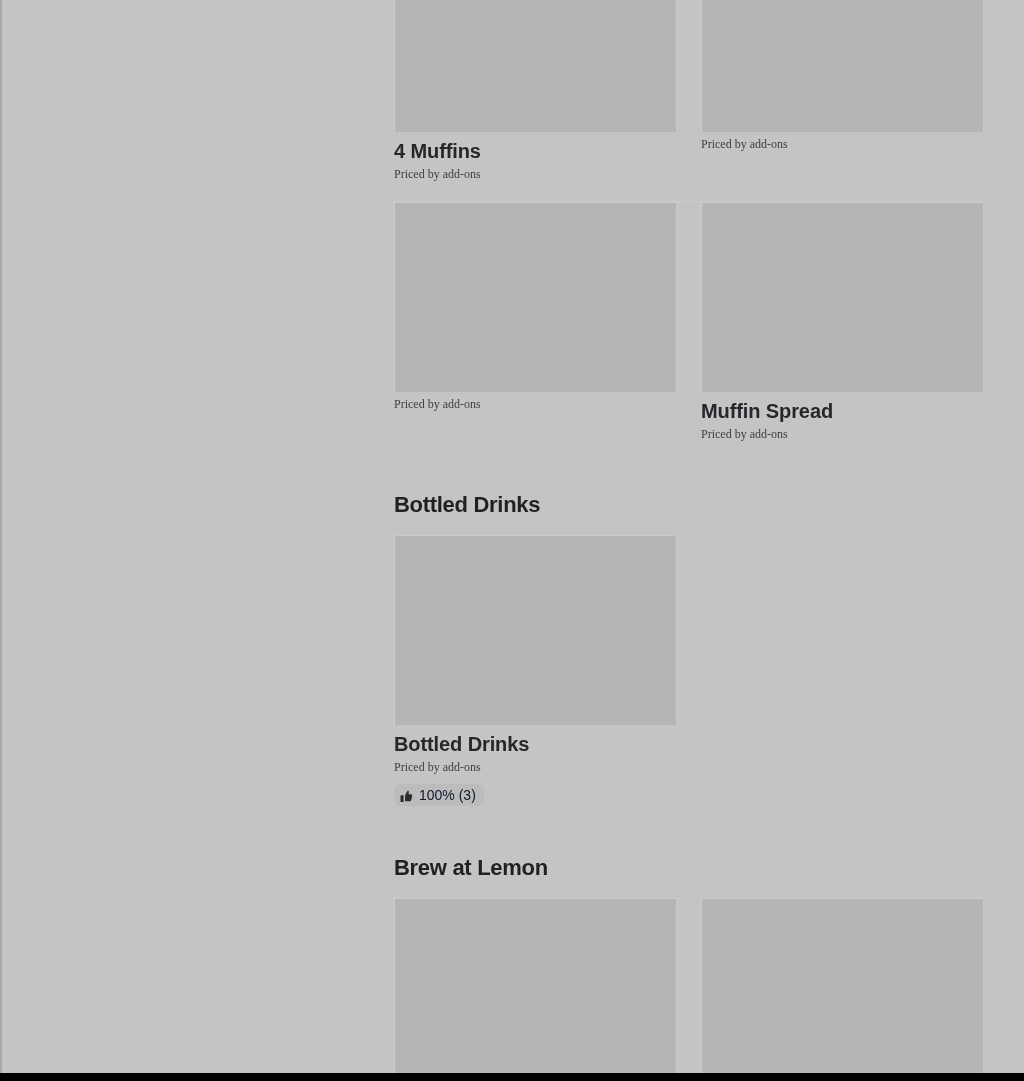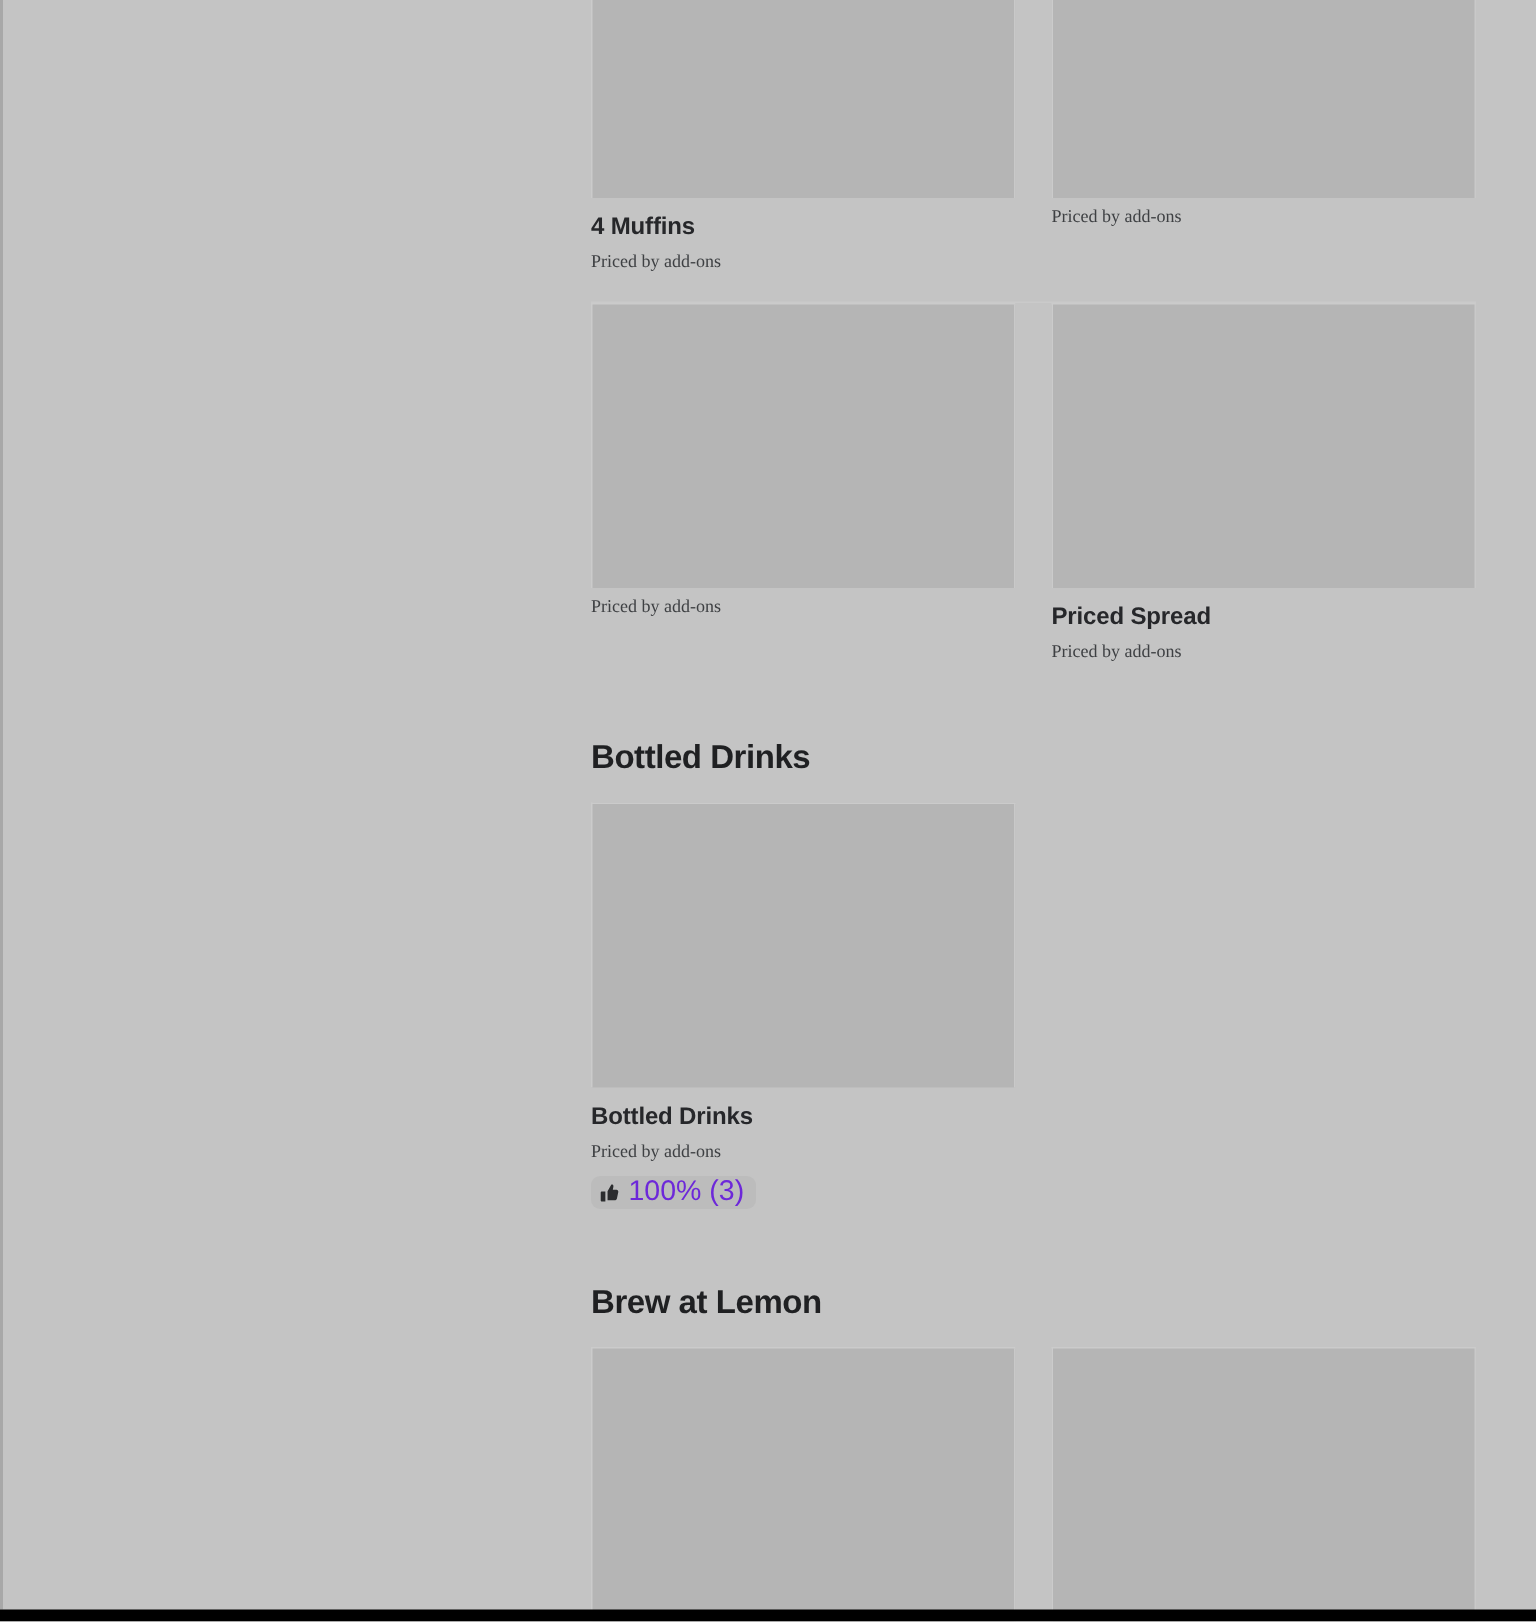--- a/index.html
+++ b/index.html
@@ -54,21 +54,21 @@
     background: #b5b5b5;
     border-top: 1px solid #cbcbcb;
     border-left: 1px solid #cbcbcb;
     border-right: 1px solid #c9c9c9;
     display: block;
   }
   .menu-item .thumb.tall {
     height: 190px;
   }
   .menu-item .name {
-    font-size: 16px;
+    font-size: 20px;
     font-weight: 600;
     color: #26272a;
     letter-spacing: -0.1px;
     margin-top: 9px;
     line-height: 21px;
   }
   .menu-item .price {
     font-size: 12px;
     font-weight: 400;
     color: #3e4043;
@@ -92,22 +92,22 @@
     padding: 3px 8px 3px 6px;
     margin-top: 7px;
   }
   .rating-badge .thumb-icon {
     width: 13px;
     height: 13px;
     display: inline-block;
     color: #2b2c2e;
   }
   .rating-badge .rating-text {
-    font-size: 19px;
-    color: #6d28d9;
+    font-size: 14px;
+    color: #0f172a;
     line-height: 16px;
     white-space: nowrap;
     text-align: right;
   }
   
   .section-header {
     font-size: 22px;
     font-weight: 700;
     color: #1f2022;
     letter-spacing: -0.3px;
@@ -144,21 +144,21 @@
 
         <div class="row-divider"></div>
 
         <div class="menu-item">
           <div class="thumb tall"></div>
           <div class="price">Priced by add-ons</div>
         </div>
 
         <div class="menu-item">
           <div class="thumb tall"></div>
-          <div class="name">Priced Spread</div>
+          <div class="name">Muffin Spread</div>
           <div class="price">Priced by add-ons</div>
         </div>
 
       </div>
     </div>
 
     <div class="section">
       <h2 class="section-header">Bottled Drinks</h2>
       <div class="item-grid">
 

